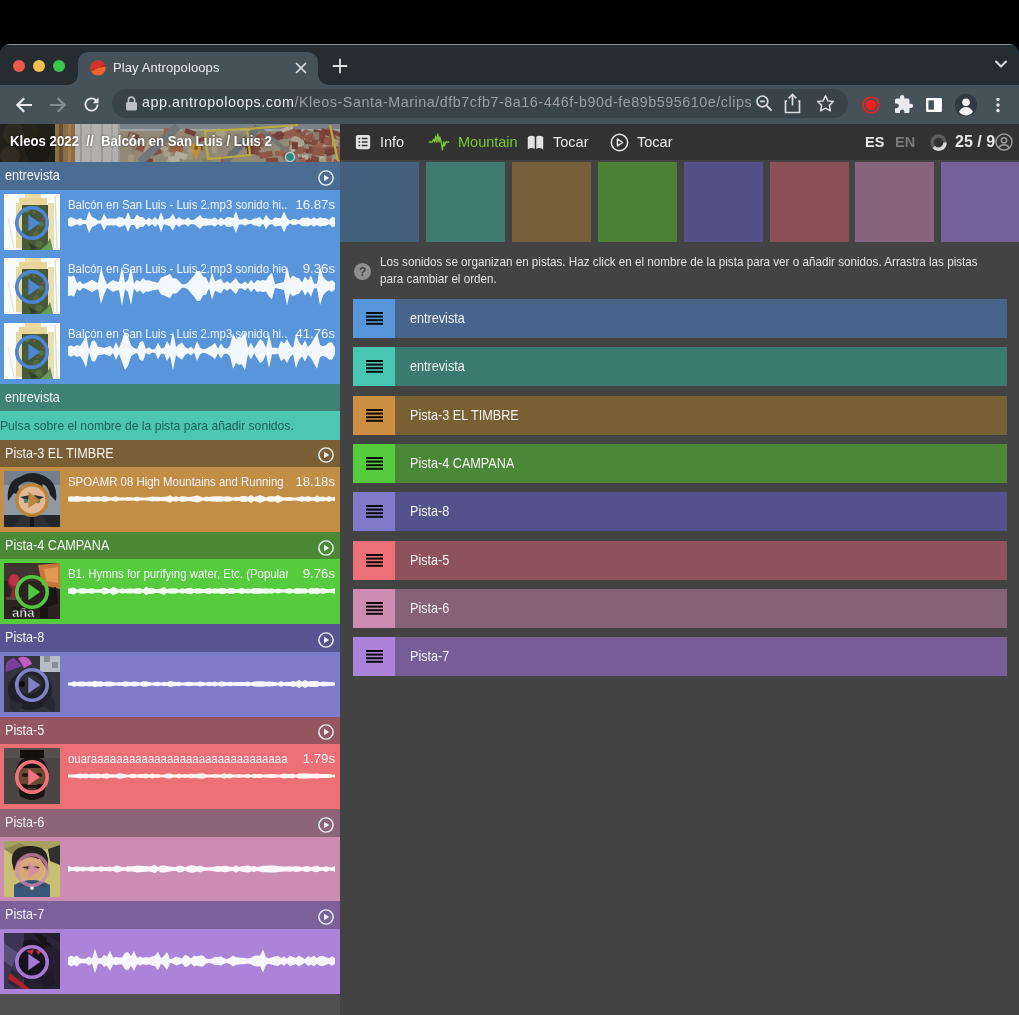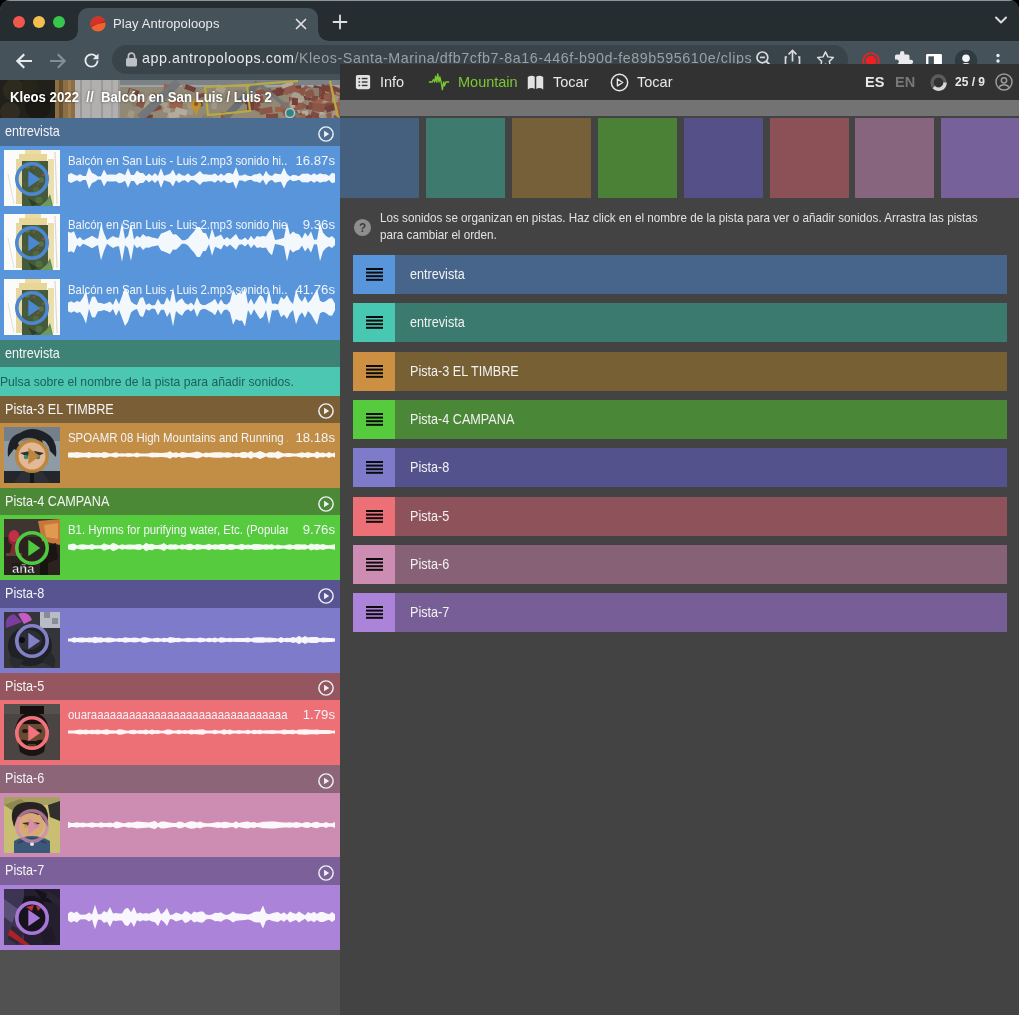--- a/index.html
+++ b/index.html
@@ -1,30 +1,30 @@
 <!DOCTYPE html>
 <html><head><meta charset="utf-8"><style>
 * { margin:0; padding:0; box-sizing:border-box; }
 html,body { width:1019px; height:1015px; background:#000; overflow:hidden; }
 body { font-family:"Liberation Sans", sans-serif; position:relative; }
-.win { position:absolute; inset:0; border-radius:10px 10px 0 0; overflow:hidden; background:#737373; }
+.win { position:absolute; inset:0; border-radius:10px 10px 0 0; overflow:hidden; background:#0369a1;margin-top:44px; }
 .topline { position:absolute; top:0; left:0; width:1019px; height:1px; background:#9aa0a6; opacity:0.9; z-index:60; }
 .tabstrip { position:absolute; top:0; left:0; width:1019px; height:41px; background:#262d31; }
 .tl { position:absolute; top:16px; width:12px; height:12px; border-radius:50%; }
 .tab { position:absolute; left:78px; top:8px; width:240px; height:33px; background:#46525a; border-radius:10px 10px 0 0; }
 .tabcurve { position:absolute; top:31px; width:10px; height:10px; }
 .tabcurve.l { left:68px; background:radial-gradient(circle 10px at 0 0, rgba(0,0,0,0) 9.3px, #46525a 10px); }
 .tabcurve.r { left:318px; background:radial-gradient(circle 10px at 10px 0, rgba(0,0,0,0) 9.3px, #46525a 10px); }
 .tabtitle { position:absolute; left:113px; top:16px; font-size:13px; color:#e8eaed; letter-spacing:0.1px; }
 .toolbar { position:absolute; top:41px; left:0; width:1019px; height:39px; background:#46525a; }
 .pill { position:absolute; left:112px; top:3.5px; width:736px; height:29px; border-radius:14.5px; background:#39434a; }
 .urltext { position:absolute; left:30px; top:5px; font-size:14.3px; color:#9aa0a6; white-space:nowrap; letter-spacing:0.55px; }
 .urltext b { color:#e8eaed; font-weight:normal; }
 .cicon { position:absolute; top:0; display:flex; align-items:center; justify-content:center; width:28px; height:39px; }
-.appbar { position:absolute; top:64px; left:340px; width:679px; height:36px; background:#323232; color:#e8e8e8;text-decoration:underline; }
+.appbar { position:absolute; top:80px; left:340px; width:679px; height:36px; background:#323232; color:#e8e8e8;text-decoration:underline; }
 .nitem { position:absolute; top:0; height:36px; display:flex; align-items:center; gap:8px; font-size:14.5px; }
 .sidebar { position:absolute; top:80px; left:0; width:340px; height:935px; background:#515151; }
 .shdr { position:relative; height:27.5px; line-height:27.5px; color:#f4f4f4; font-size:14.2px; padding-left:5px; }
 .shdr > span.t { display:inline-block; transform:scaleX(0.89); transform-origin:0 0; white-space:nowrap; }
 .hp { position:absolute; right:6px; top:50%; transform:translateY(-50%); height:16px; }
 .panel { position:relative; padding:4px 5px 0 4px; height:64.9px; overflow:hidden; }
 .clip { position:relative; height:56px; margin-bottom:8.5px; display:flex; }
 .th { width:56px; height:56px; flex:0 0 56px; overflow:hidden; }
 .cb { flex:1; margin-left:8px; position:relative; }
 .cr { position:absolute; left:0; right:0; top:3px; height:17px; font-size:13.2px; }
@@ -698,21 +698,21 @@
         <span>Tocar</span>
       </div>
     <div class="nitem" style="left:525px;font-weight:bold">ES</div>
     <div class="nitem" style="left:555px;color:#787878;font-weight:bold">EN</div>
     <div class="nitem" style="left:589px">
         <svg width="19" height="19" viewBox="0 0 20 20">
           <circle cx="10" cy="10" r="6.8" fill="none" stroke="#5c5c5c" stroke-width="3.6"></circle>
           <path d="M16.8 10 A6.8 6.8 0 0 1 5 14.9" fill="none" stroke="#d8d8d8" stroke-width="3.6"></path>
         </svg>
       </div>
-    <div class="nitem" style="left:615px;font-size:12px;font-weight:bold">25 / 9</div>
+    <div class="nitem" style="left:615px;font-size:16px;font-weight:bold">25 / 9</div>
     <div class="nitem" style="left:654px">
         <svg width="20" height="20" viewBox="0 0 24 24">
           <circle cx="12" cy="12" r="9.6" fill="none" stroke="#9a9a9a" stroke-width="1.8"></circle>
           <circle cx="12" cy="10" r="3.2" fill="none" stroke="#9a9a9a" stroke-width="1.8"></circle>
           <path d="M5.6 18.6 Q8 15.2 12 15.2 Q16 15.2 18.4 18.6" fill="none" stroke="#9a9a9a" stroke-width="1.8"></path>
         </svg>
       </div>
   </div>
   <div class="rightbg">
     <div class="sw" style="left:0px;background:#45607e"></div>

